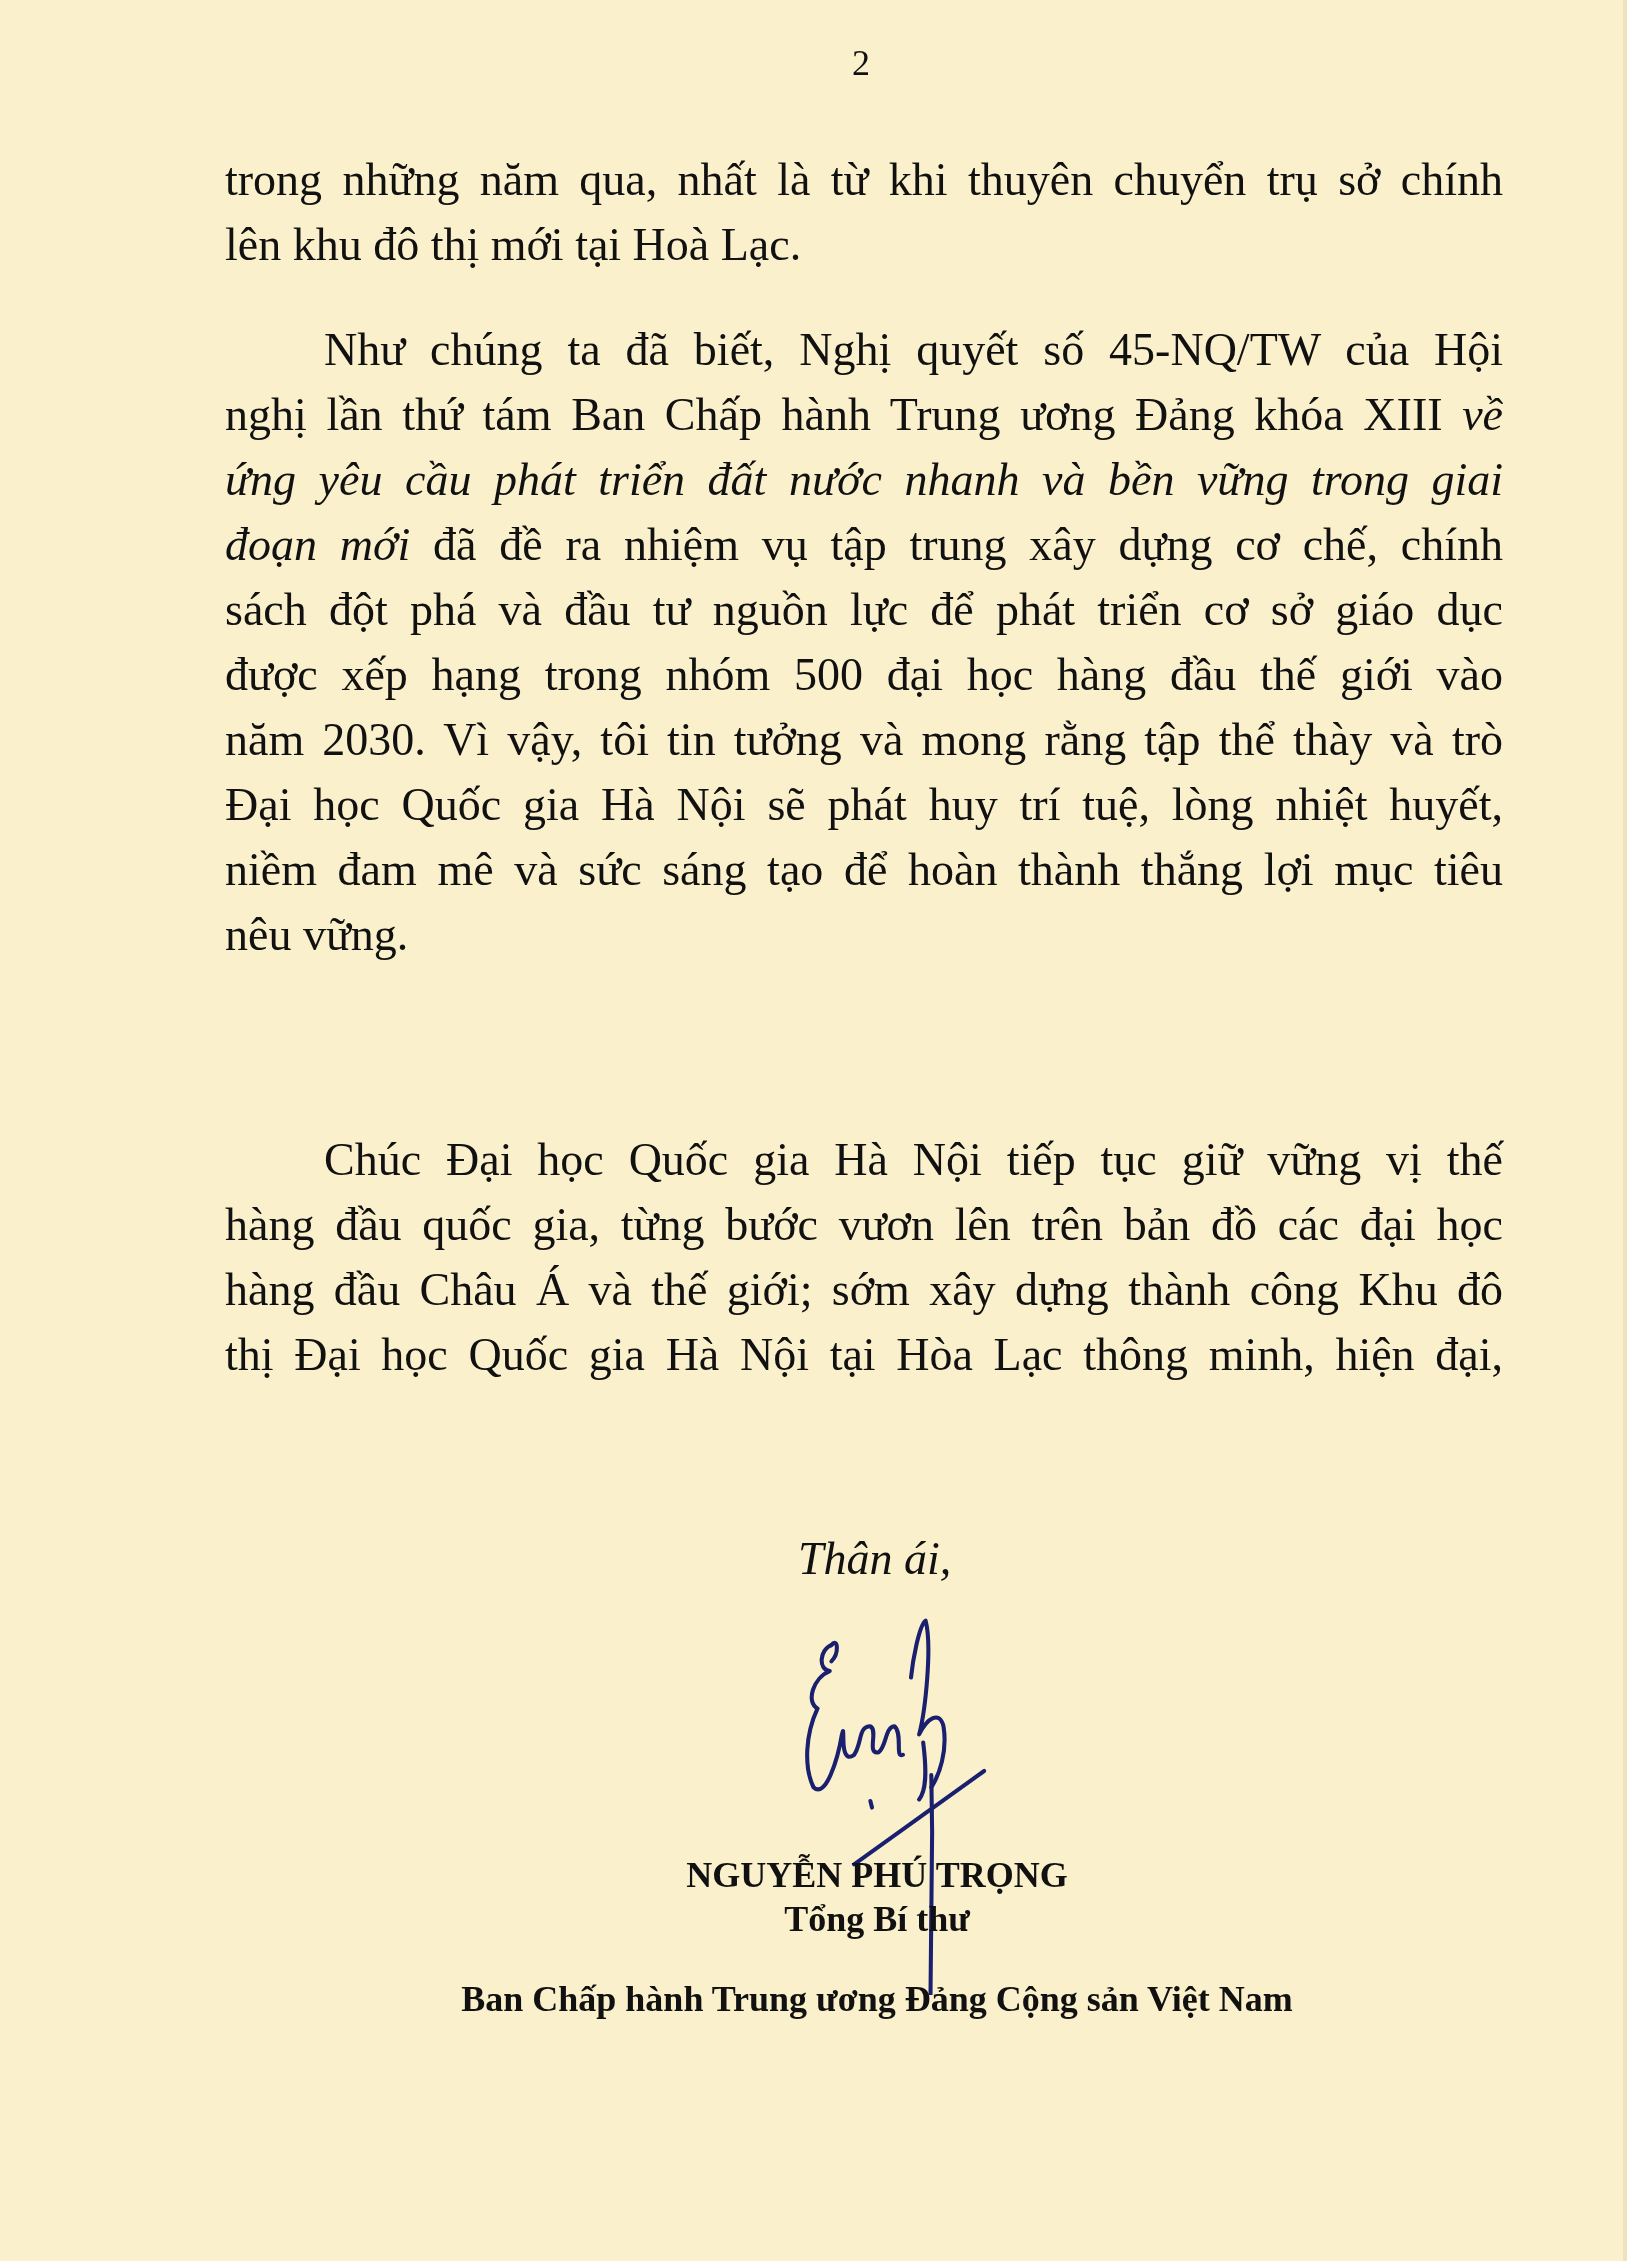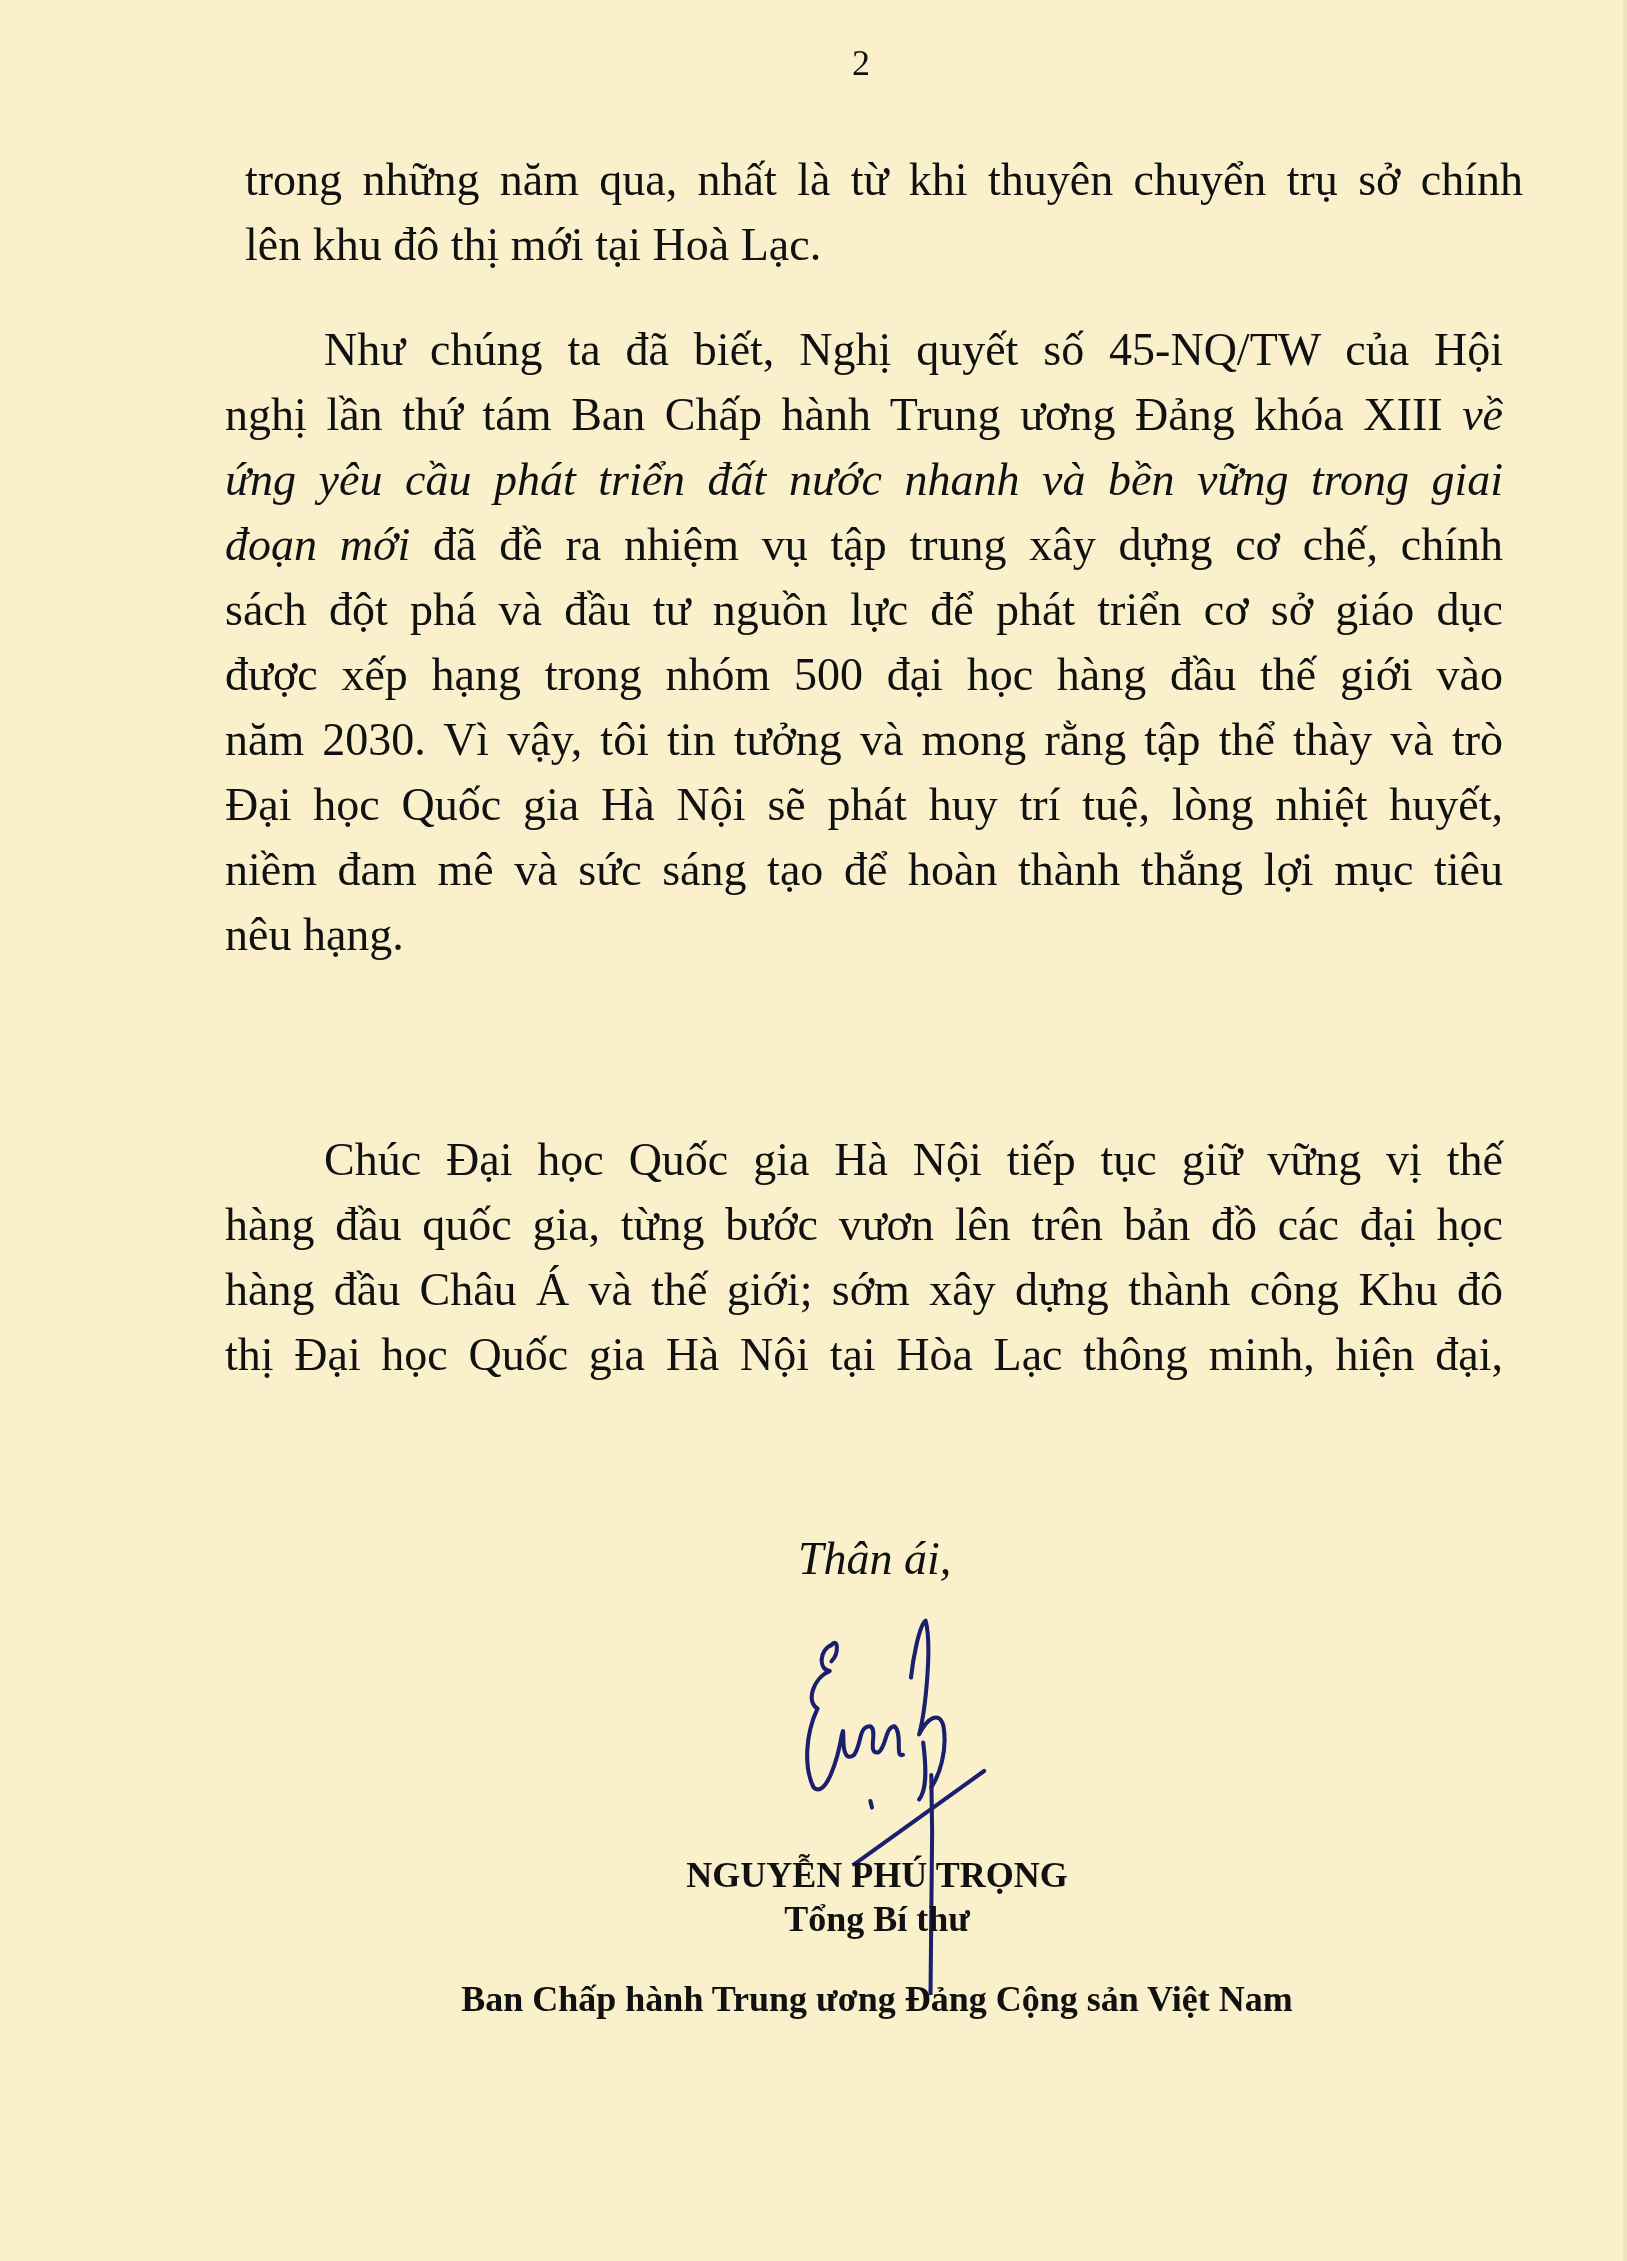--- a/index.html
+++ b/index.html
@@ -22,21 +22,21 @@
     position: absolute; left: 225px; width: 1278px;
     font-size: 46px; line-height: 65px;
     text-align: justify; text-align-last: left;
   }
   .para .line {
     display: block; height: 65px; white-space: nowrap;
     text-align: justify; text-align-last: justify;
   }
   .para .line.last { text-align-last: left; }
   .indent { padding-left: 99px; }
-  .para1 { top: 147px; margin-left: 20px; }
+  .para1 { top: 147px; }
   .para2 { top: 317px; }
   .para3 { top: 1127px; }
   .it { font-style: italic; }
   .closing {
     position: absolute; top: 1532px; left: 798px;
     font-size: 46px; font-style: italic;
   }
   .signature {
     position: absolute; left: 781px; top: 1612px; width: 260px; height: 383px;
   }
@@ -62,21 +62,21 @@
 <div class="para para2">
     <span class="line indent"><span>Như chúng ta đã biết, Nghị quyết số 45-NQ/TW của Hội</span></span>
     <span class="line"><span>nghị lần thứ tám Ban Chấp hành Trung ương Đảng khóa XIII </span><span class="it">về</span></span>
     <span class="line"><span class="it">ứng yêu cầu phát triển đất nước nhanh và bền vững trong giai</span></span>
     <span class="line"><span class="it">đoạn mới</span><span> đã đề ra nhiệm vụ tập trung xây dựng cơ chế, chính</span></span>
     <span class="line"><span>sách đột phá và đầu tư nguồn lực để phát triển cơ sở giáo dục</span></span>
     <span class="line"><span>được xếp hạng trong nhóm 500 đại học hàng đầu thế giới vào</span></span>
     <span class="line"><span>năm 2030. Vì vậy, tôi tin tưởng và mong rằng tập thể thày và trò</span></span>
     <span class="line"><span>Đại học Quốc gia Hà Nội sẽ phát huy trí tuệ, lòng nhiệt huyết,</span></span>
     <span class="line"><span>niềm đam mê và sức sáng tạo để hoàn thành thắng lợi mục tiêu</span></span>
-    <span class="line last"><span>nêu hạng.</span></span>
+    <span class="line last"><span>nêu vững.</span></span>
   </div>
 <div class="para para3">
     <span class="line indent"><span>Chúc Đại học Quốc gia Hà Nội tiếp tục giữ vững vị thế</span></span>
     <span class="line"><span>hàng đầu quốc gia, từng bước vươn lên trên bản đồ các đại học</span></span>
     <span class="line"><span>hàng đầu Châu Á và thế giới; sớm xây dựng thành công Khu đô</span></span>
     <span class="line"><span>thị Đại học Quốc gia Hà Nội tại Hòa Lạc thông minh, hiện đại,</span></span>
   </div>
 
 <div class="closing">Thân ái,</div>
 

